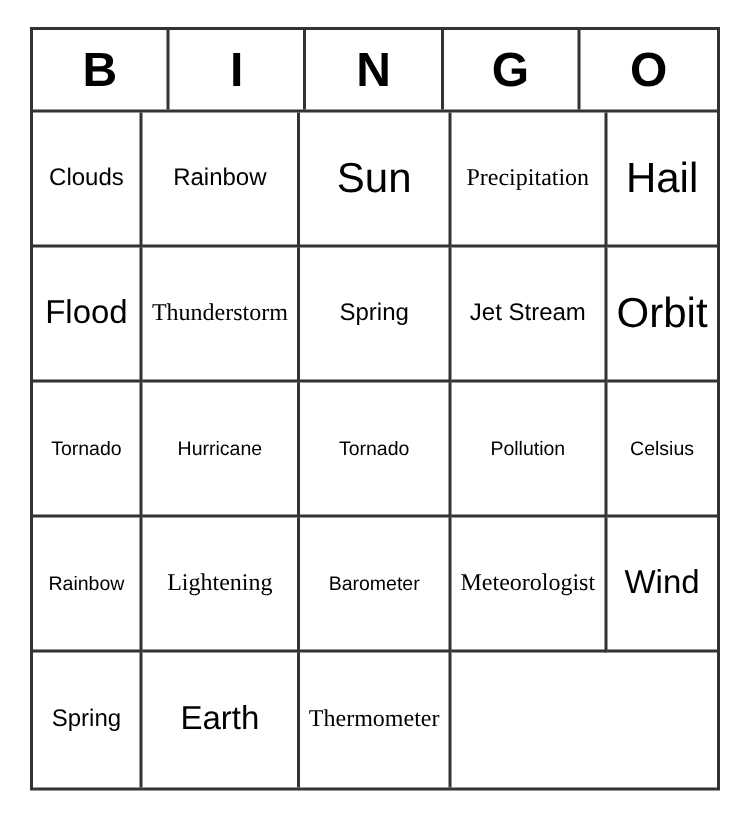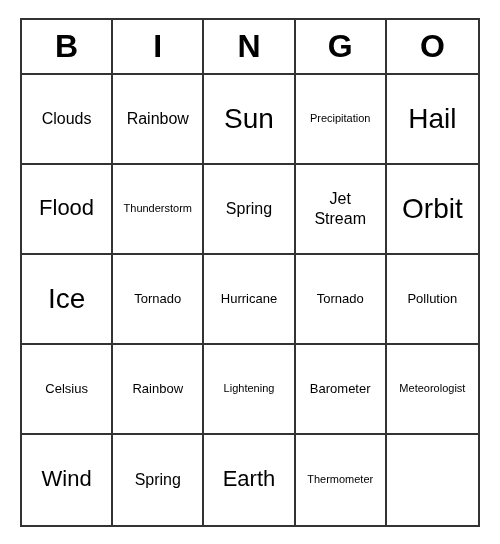--- a/index.html
+++ b/index.html
@@ -80,21 +80,22 @@
 
     .size-md {
       font-size: 16px;
     }
 
     .size-sm {
       font-size: 13px;
     }
 
     .size-xs {
-      font-size: 11px;
+      font-size: 16px;
+      font-family: Liberation Serif, serif;
     }
   </style>
 </head>
 <body>
 
 <div class="bingo-container">
   <div class="bingo-header">
   <div class="bingo-header-cell">B</div>
       <div class="bingo-header-cell">I</div>
       <div class="bingo-header-cell">N</div>
@@ -126,23 +127,20 @@
       <div class="bingo-cell">
         <span class="cell-text size-md">Spring</span>
       </div>
       <div class="bingo-cell">
         <span class="cell-text size-md">Jet Stream</span>
       </div>
       <div class="bingo-cell">
         <span class="cell-text size-xl">Orbit</span>
       </div>
       <div class="bingo-cell">
-        <span class="cell-text size-xl">Ice</span>
-      </div>
-      <div class="bingo-cell">
         <span class="cell-text size-sm">Tornado</span>
       </div>
       <div class="bingo-cell">
         <span class="cell-text size-sm">Hurricane</span>
       </div>
       <div class="bingo-cell">
         <span class="cell-text size-sm">Tornado</span>
       </div>
       <div class="bingo-cell">
         <span class="cell-text size-sm">Pollution</span>

